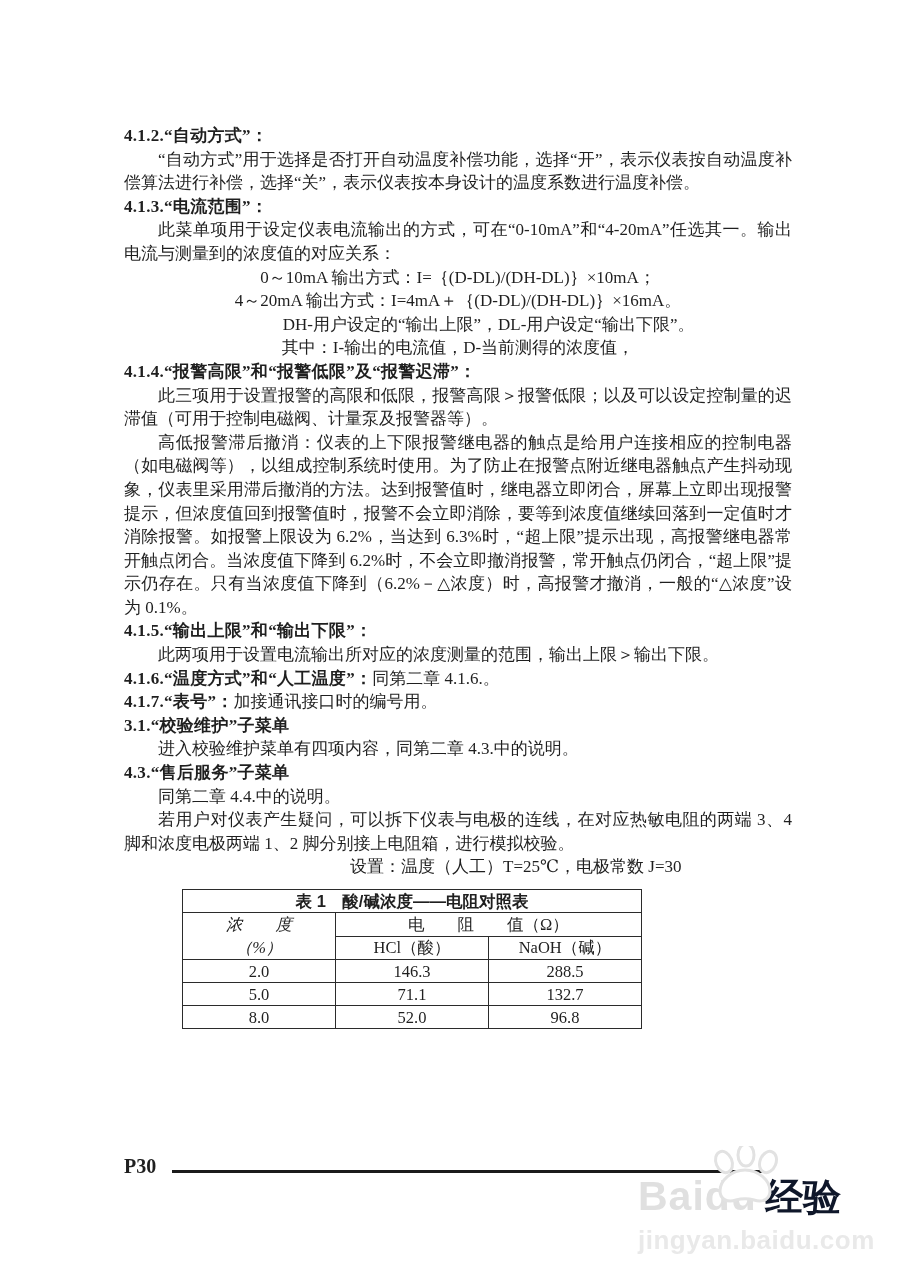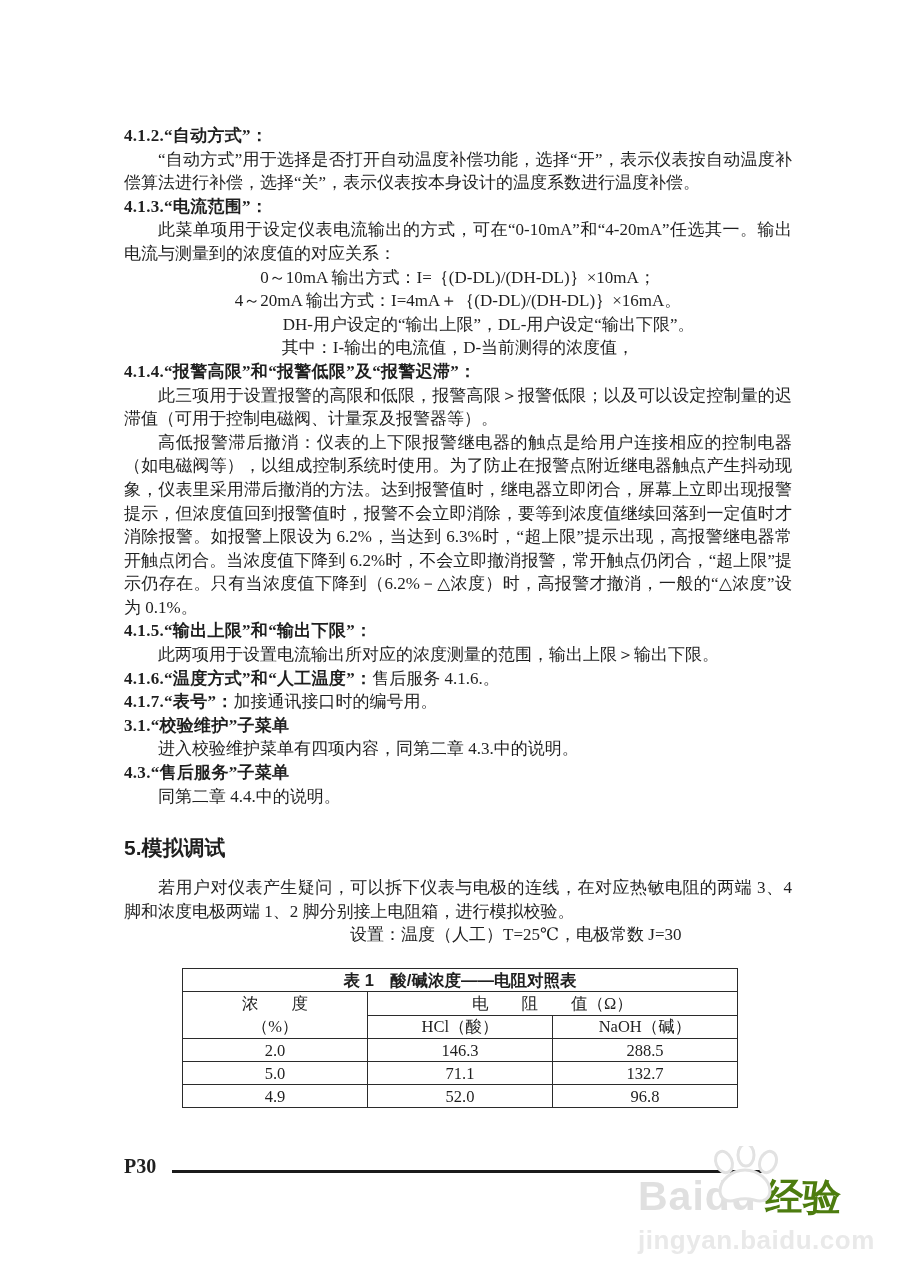--- a/index.html
+++ b/index.html
@@ -37,40 +37,40 @@
     line-height: 30px;
     margin-top: 25px !important;
     margin-bottom: 13px !important;
     text-align: left;
   }
   .settings-line { text-indent: 6.8em; text-align: center; }
 
   
   table.res-table {
     border-collapse: collapse;
-    margin: 21px 0 0 58px;
-    width: 556px;
+    margin: 10px 0 0 58px;
+    width: 460px;
     table-layout: fixed;
     font-size: 16.5px;
   }
   table.res-table td {
     border: 1.7px solid #2b2b2b;
     text-align: center;
     padding: 0 4px;
     height: 22px;
     line-height: 21px;
   }
   td.tbl-caption {
     font-family: "Liberation Sans", "DejaVu Sans", sans-serif;
     font-weight: bold;
   }
   .col-conc { width: 122px; }
   .col-hcl  { width: 186px; }
   .col-naoh { width: 191px; }
-  .conc-cell div { line-height: 23px; }
+  .conc-cell div { line-height: 23px; font-style: italic; }
 
   
   .footer-pagenum {
     position: absolute;
     left: 124px; top: 1155px;
     font-family: "Liberation Serif", "DejaVu Serif", serif;
     font-weight: bold;
     font-size: 20px;
   }
   .footer-line {
@@ -95,21 +95,21 @@
     font-weight: bold;
     white-space: nowrap;
   }
   .wm-brand {
     font-size: 41px;
     letter-spacing: 1px;
     color: #e0e0e0;
   }
   .wm-cn {
     font-size: 38px;
-    color: #4d7c0f;
+    color: #0f172a;
     margin-left: 8px;
   }
   .wm-paw {
     position: absolute;
     left: 68px; top: -26px;
   }
   .wm-url {
     font-family: "Liberation Sans", "DejaVu Sans", sans-serif;
     font-weight: bold;
     font-size: 26px;
@@ -133,31 +133,30 @@
   <p class="formula indent-deep">DH-用户设定的“输出上限”，DL-用户设定“输出下限”。</p>
   <p class="formula">其中：I-输出的电流值，D-当前测得的浓度值，</p>
 
   <p class="h">4.1.4.“报警高限”和“报警低限”及“报警迟滞”：</p>
   <p class="indent">此三项用于设置报警的高限和低限，报警高限＞报警低限；以及可以设定控制量的迟滞值（可用于控制电磁阀、计量泵及报警器等）。</p>
   <p class="indent">高低报警滞后撤消：仪表的上下限报警继电器的触点是给用户连接相应的控制电器（如电磁阀等），以组成控制系统时使用。为了防止在报警点附近继电器触点产生抖动现象，仪表里采用滞后撤消的方法。达到报警值时，继电器立即闭合，屏幕上立即出现报警提示，但浓度值回到报警值时，报警不会立即消除，要等到浓度值继续回落到一定值时才消除报警。如报警上限设为 6.2%，当达到 6.3%时，“超上限”提示出现，高报警继电器常开触点闭合。当浓度值下降到 6.2%时，不会立即撤消报警，常开触点仍闭合，“超上限”提示仍存在。只有当浓度值下降到（6.2%－△浓度）时，高报警才撤消，一般的“△浓度”设为 0.1%。</p>
 
   <p class="h">4.1.5.“输出上限”和“输出下限”：</p>
   <p class="indent">此两项用于设置电流输出所对应的浓度测量的范围，输出上限＞输出下限。</p>
 
-  <p class="mixed-line"><span class="h">4.1.6.“温度方式”和“人工温度”：</span><span>售后服务 4.1.6.。</span></p>
+  <p class="mixed-line"><span class="h">4.1.6.“温度方式”和“人工温度”：</span><span>同第二章 4.1.6.。</span></p>
 
   <p class="mixed-line"><span class="h">4.1.7.“表号”：</span><span>加接通讯接口时的编号用。</span></p>
 
   <p class="h">3.1.“校验维护”子菜单</p>
   <p class="indent">进入校验维护菜单有四项内容，同第二章 4.3.中的说明。</p>
 
   <p class="h">4.3.“售后服务”子菜单</p>
   <p class="indent">同第二章 4.4.中的说明。</p>
 
-  <p class="section5-heading">5.模拟调试</p>
   <p class="indent">若用户对仪表产生疑问，可以拆下仪表与电极的连线，在对应热敏电阻的两端 3、4 脚和浓度电极两端 1、2 脚分别接上电阻箱，进行模拟校验。</p>
   <p class="settings-line">设置：温度（人工）T=25℃，电极常数 J=30</p>
 
   <table class="res-table">
     <tbody>
       <tr>
         <td class="tbl-caption" colspan="3">表 1　酸/碱浓度——电阻对照表</td>
       </tr>
       <tr>
         <td class="col-conc conc-cell" rowspan="2">
@@ -174,21 +173,21 @@
         <td>2.0</td>
         <td>146.3</td>
         <td>288.5</td>
       </tr>
       <tr>
         <td>5.0</td>
         <td>71.1</td>
         <td>132.7</td>
       </tr>
       <tr>
-        <td>4.9</td>
+        <td>8.0</td>
         <td>52.0</td>
         <td>96.8</td>
       </tr>
     </tbody>
   </table>
 
 </div>
 
 <div class="footer-pagenum">P30</div>
 <div class="footer-line"></div>

